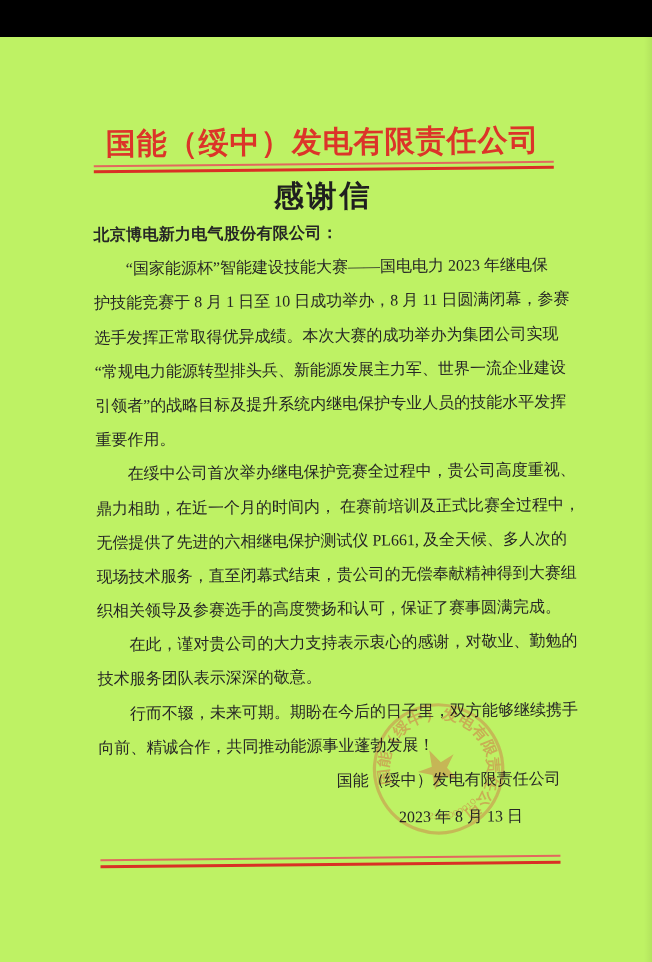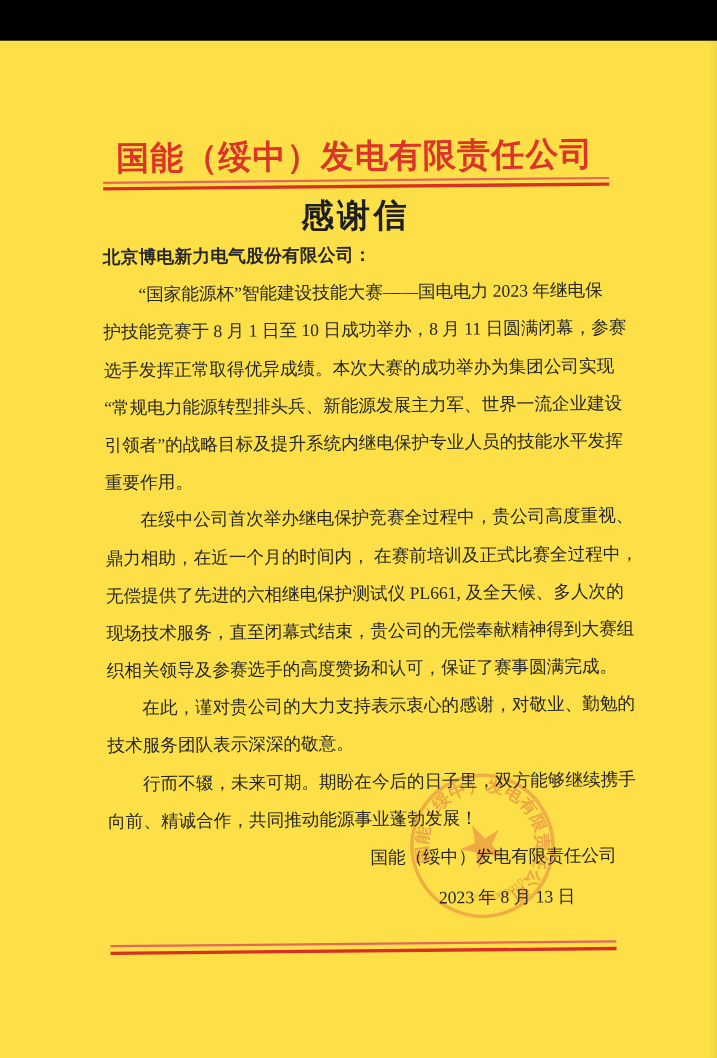--- a/index.html
+++ b/index.html
@@ -8,21 +8,21 @@
     --rule-red-light:#e2685e;
     --seal-red:#d5493c;
     --body-text:#262626;
   }
   *{margin:0;padding:0;box-sizing:border-box;}
   html,body{background:#ffffff;}
   .stage{
     position:relative;
     width:652px;height:962px;
     overflow:hidden;
-    background:#fde047;
+    background:#bef264;
     font-family:"Liberation Serif","DejaVu Serif",serif;
   }
   .scan-black-bar{
     position:absolute;left:0;top:0;width:652px;height:37px;
     background:#000;z-index:6;
   }
   .scan-edge-right{
     position:absolute;top:0;right:0;width:8px;height:962px;
     background:linear-gradient(to right, rgba(0,0,0,0) 0%, rgba(0,0,0,0.06) 100%);
     z-index:5;

